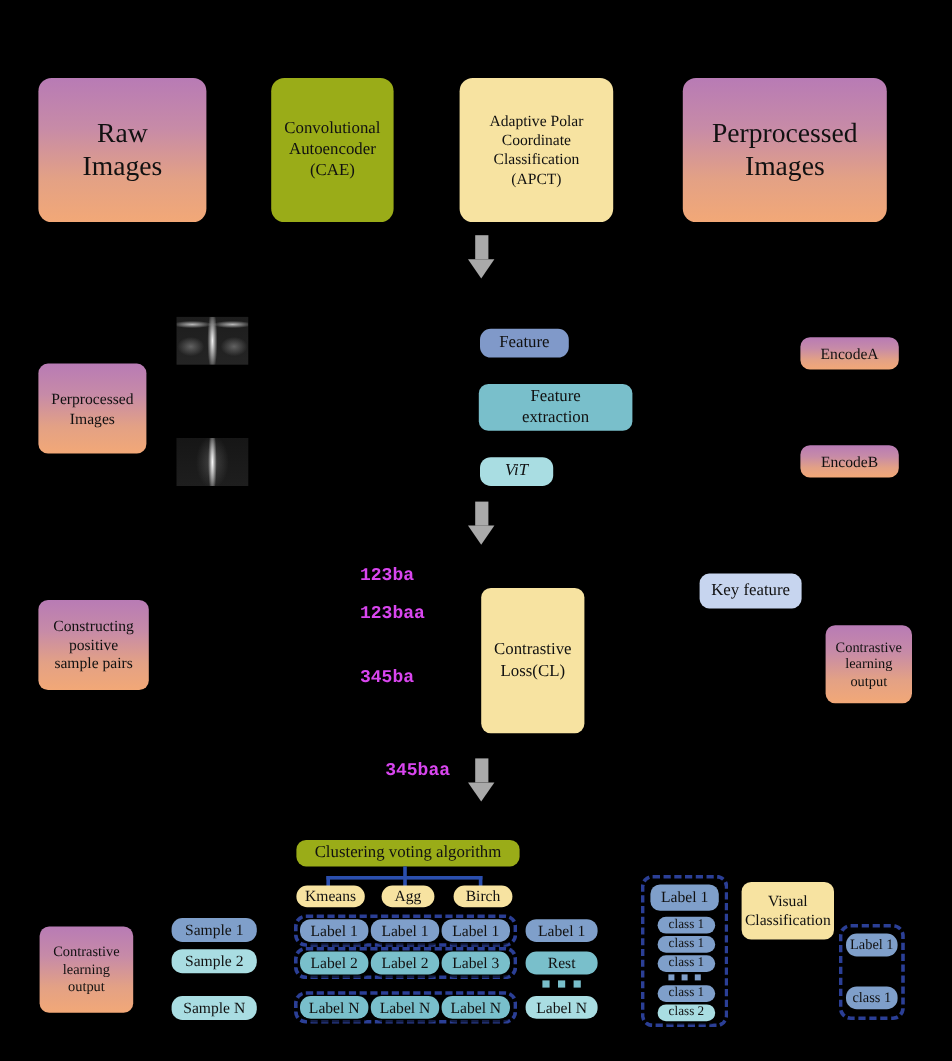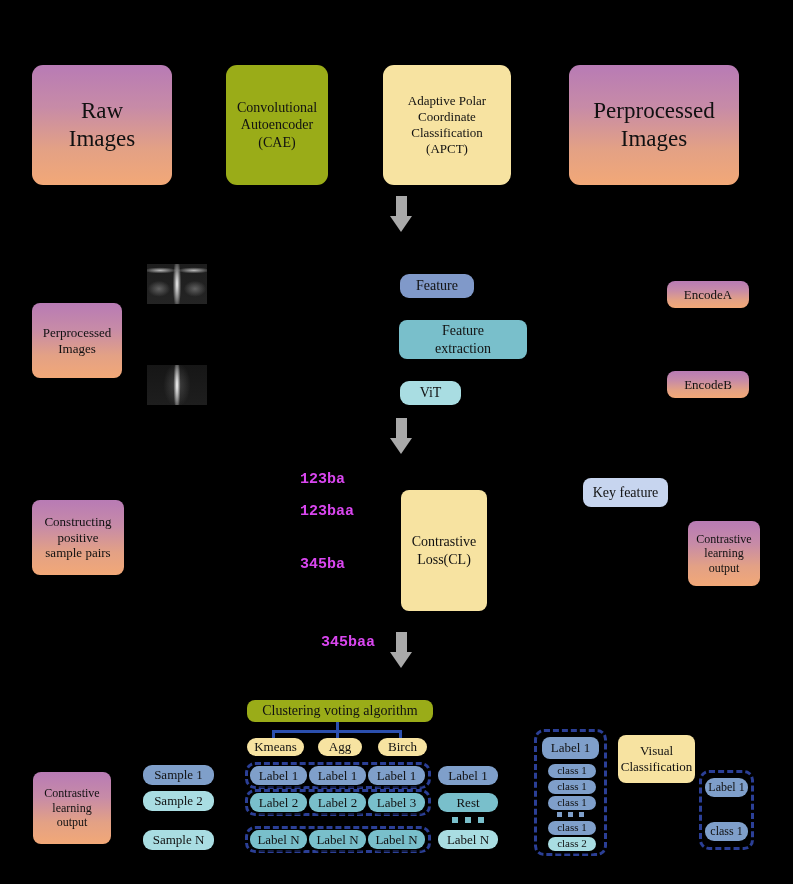--- a/index.html
+++ b/index.html
@@ -94,21 +94,21 @@
         radial-gradient(ellipse 16px 26px at 50% 50%, rgba(120,120,120,.45) 0%, rgba(0,0,0,0) 85%),
         linear-gradient(#161616,#1e1e1e);"></div>
   </div>
 
 
   <div class="node slate r-pill shadow f14" style="left:400px;top:274px;width:74px;height:24px;">Feature</div>
 
   <div class="node teal r-md shadow f14" style="left:399px;top:320px;width:128px;height:39px;white-space:pre-line;">Feature
 extraction</div>
 
-  <div class="node cyan r-pill shadow f14" style="left:400px;top:381px;width:61px;height:24px;">ViT</div>
+  <div class="node cyan r-pill shadow f14" style="left:400px;top:381px;width:61px;height:24px;font-style:italic;">ViT</div>
 
   <div class="node grad-po r-md shadow f13" style="left:667px;top:281px;width:82px;height:27px;">EncodeA</div>
 
   <div class="node grad-po r-md shadow f13" style="left:667px;top:371px;width:82px;height:27px;">EncodeB</div>
 
   <div class="arrow" style="left:390px;top:418px;">
     <div class="shaft" style="height:20px;"></div>
     <div class="head"></div>
   </div>
 

